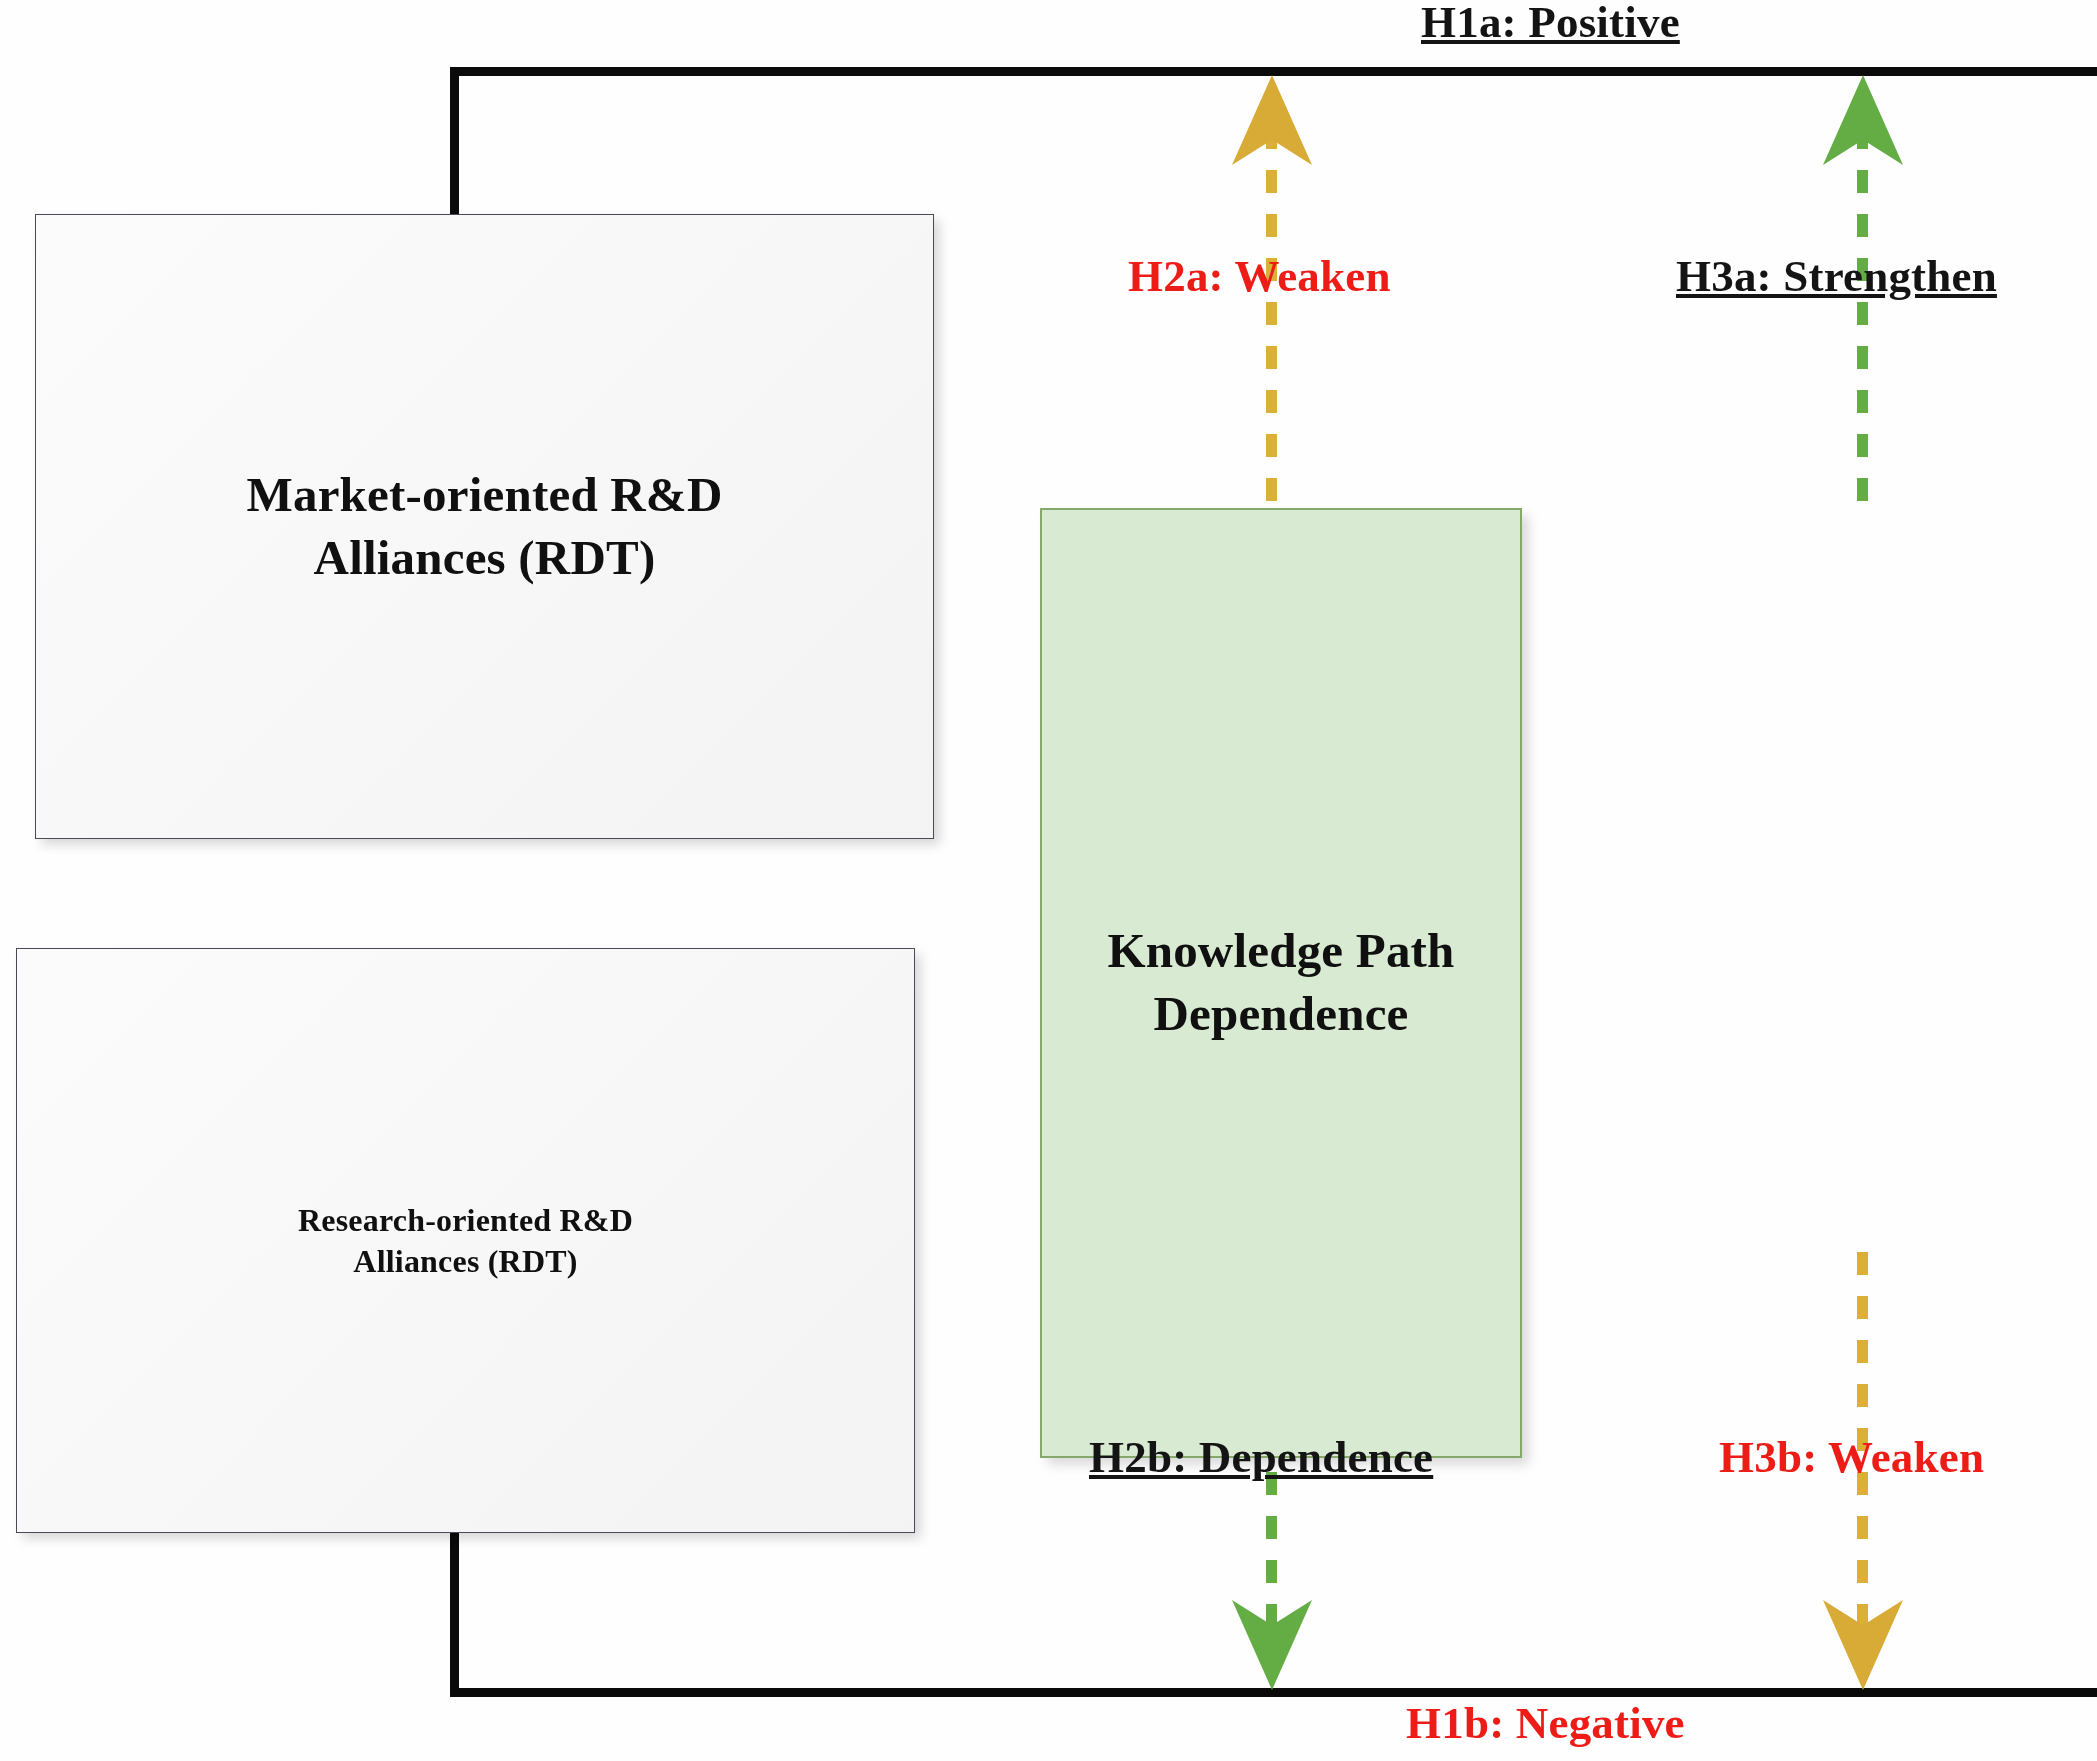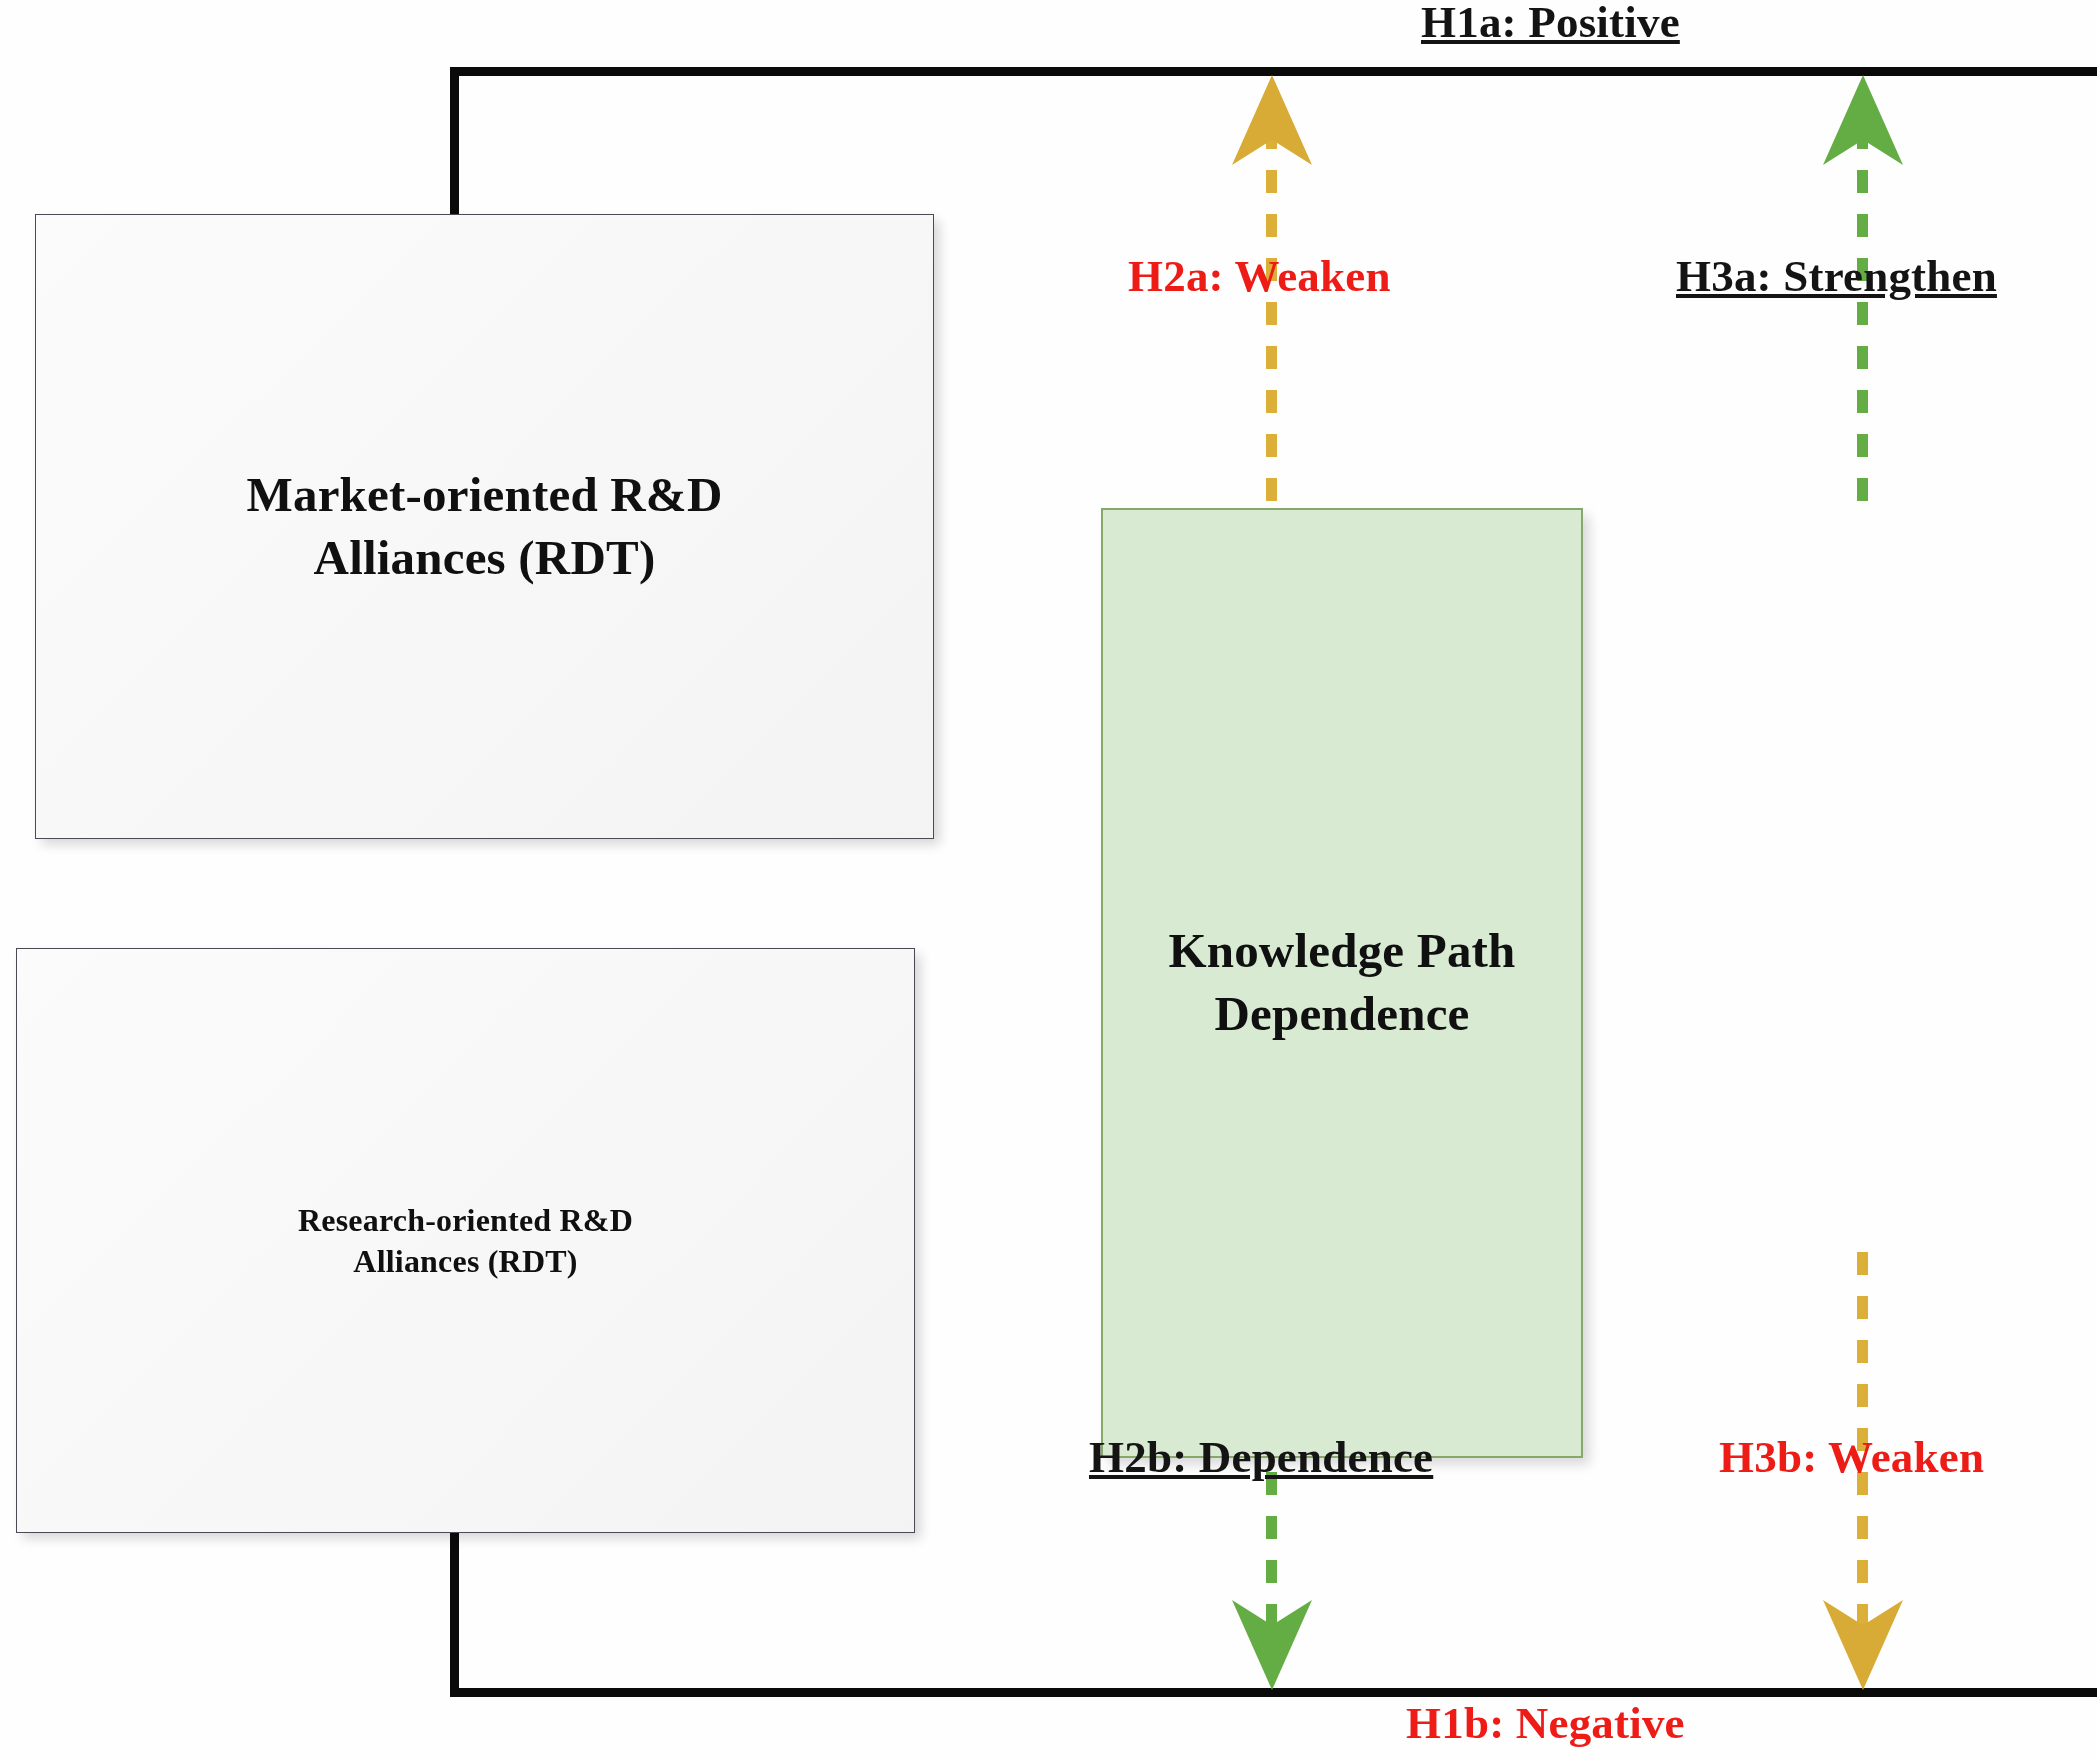--- a/index.html
+++ b/index.html
@@ -31,21 +31,21 @@
     box-shadow:5.9px 5.9px 11px rgba(0,0,0,0.16);
   }
   .box.green{
     background:#d9ead3;
     border:2.1px solid #86a86a;
     box-shadow:6.7px 6.7px 11px rgba(0,0,0,0.15);
   }
 
   #box-market   {left:16px;  top:214px;  width:899px; height:625px; font-size:49px;margin-left:19px;}
   #box-research {left:16px;  top:948px; width:899px; height:585px; font-size:32px;}
-  #box-kpd      {left:1101px;top:508px; width:482px; height:950px; font-size:49px;}
+  #box-kpd      {left:1040px;top:508px; width:482px; height:950px; font-size:49px;}
   #box-dc       {left:1644px;top:510px; width:445px; height:745px; font-size:49px;}
 
   .box .txt{display:block;padding:0 29px;}
 
   
   .ink{position:absolute;background:#0a0a0a;}
 
   
   #ink-top      {left:450px; top:67px;  width:2087px; height:9.2px;}
   

